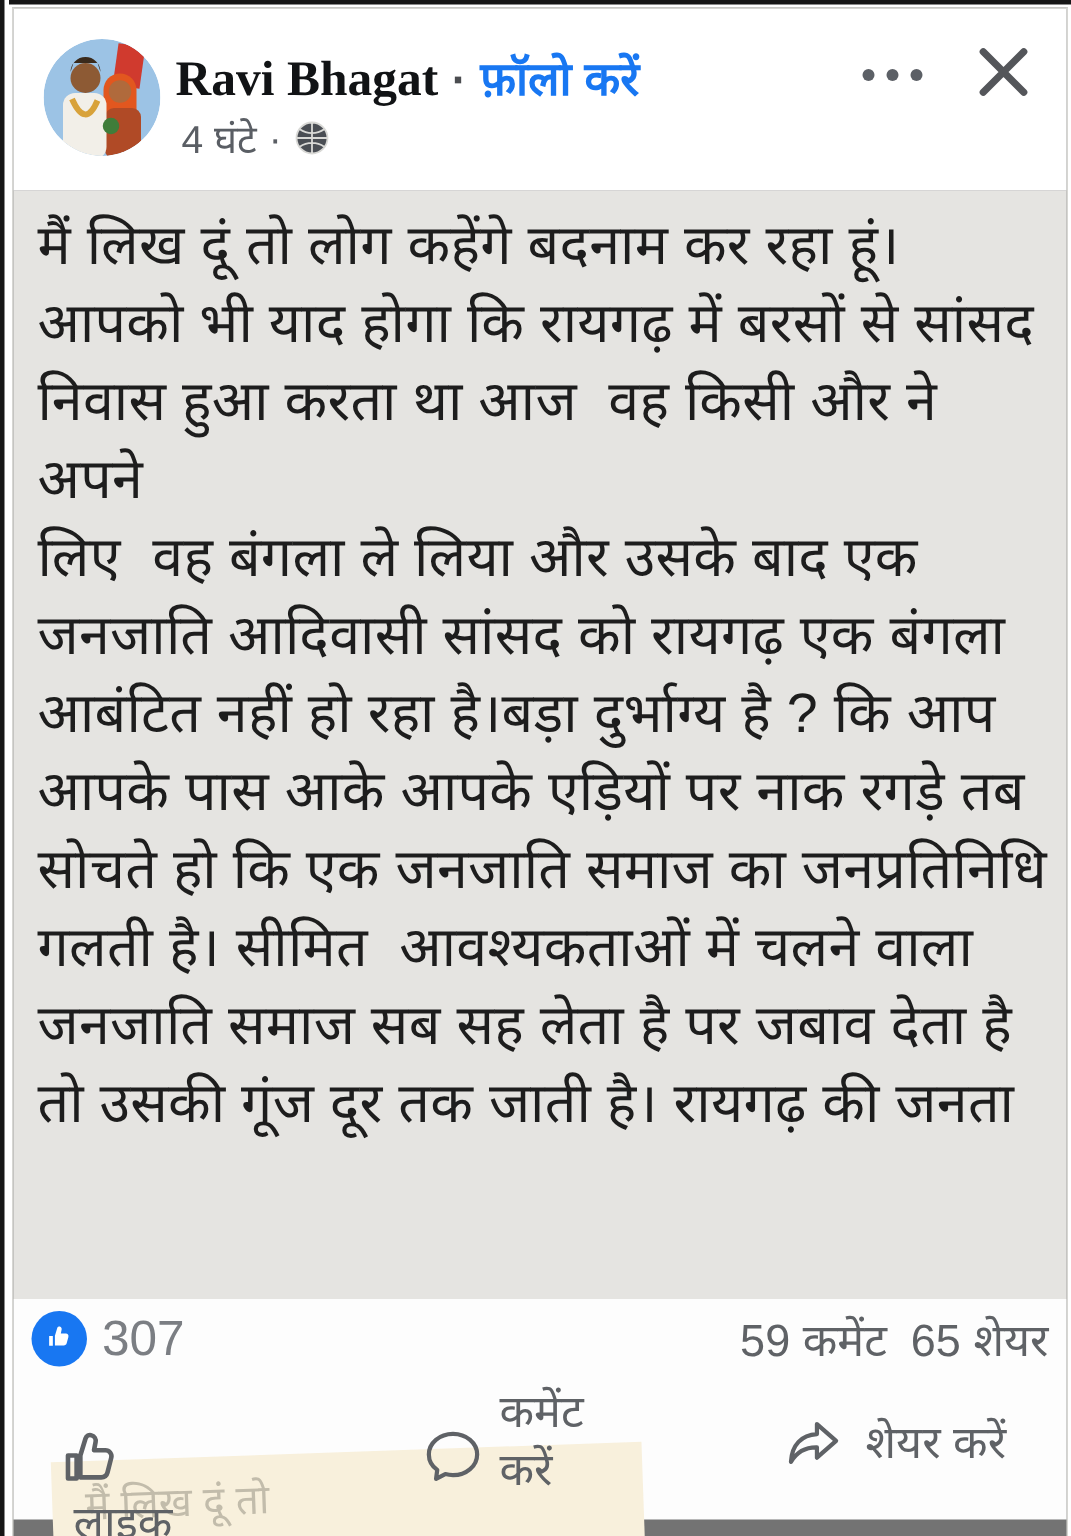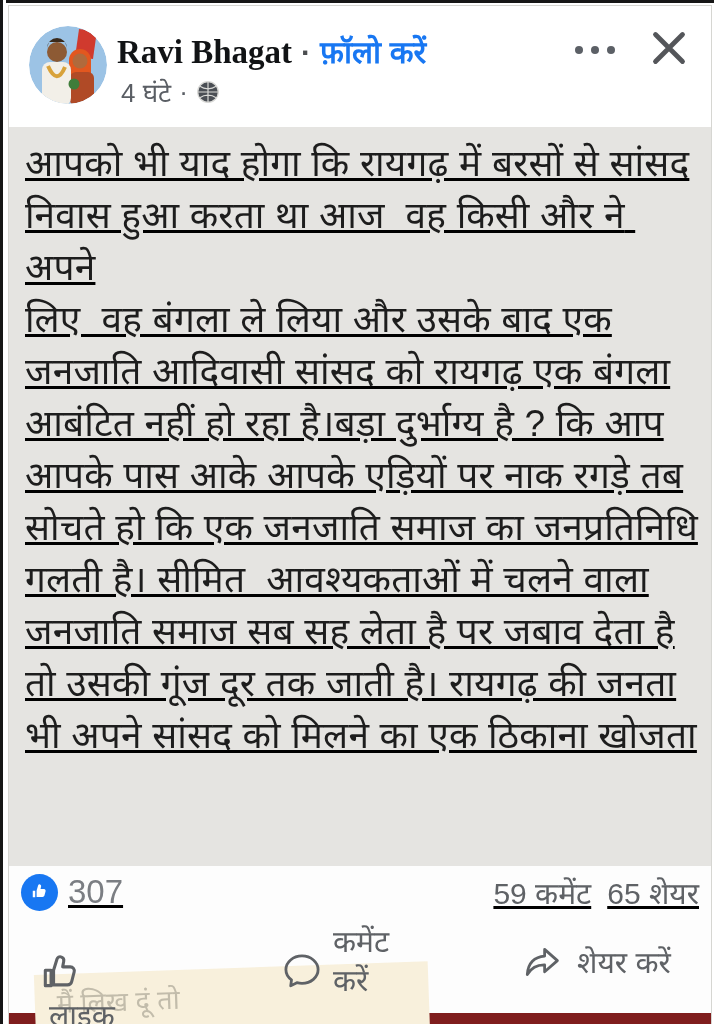--- a/index.html
+++ b/index.html
@@ -1,21 +1,21 @@
 <!DOCTYPE html>
 <html><head>
 <meta charset="utf-8">
 <style>
   html,body{margin:0;padding:0;}
   body{width:714px;height:1024px;font-family:"Liberation Sans","DejaVu Sans",sans-serif;background:#ffffff;}
   .screen{position:relative;width:714px;height:1024px;background:#ffffff;overflow:hidden;}
   .edge-left{position:absolute;left:0;top:0;width:3px;height:100%;background:#161616;}
   .edge-top{position:absolute;left:6px;top:0;right:0;height:3px;background:#161616;}
-  .card{position:absolute;left:8px;top:5px;right:2px;bottom:0;background:#7f1d1d;
-        border:1px solid #d6d6d2;border-bottom:none;text-decoration:underline;}
+  .card{position:absolute;left:8px;top:5px;right:2px;bottom:0;background:#737373;
+        border:1px solid #d6d6d2;border-bottom:none;}
   
   .header{position:relative;height:121px;background:#ffffff;}
   .avatar{position:absolute;left:20px;top:20px;width:78px;height:78px;border-radius:50%;overflow:hidden;cursor:pointer;}
   .name-row{position:absolute;left:108px;top:24px;display:flex;align-items:baseline;gap:9px;white-space:nowrap;}
   .name{font-family:"Liberation Serif","DejaVu Serif",serif;font-weight:700;font-size:33px;color:#111315;}
   .dot-sep{font-size:30px;color:#4b4d50;font-weight:700;}
   .follow{font-size:31px;font-weight:700;color:#1877f2;cursor:pointer;}
   .time-row{position:absolute;left:112px;top:68px;display:flex;align-items:center;gap:8px;font-size:26px;color:#5a5e64;}
   .hdr-dots{position:absolute;right:92px;top:34px;width:48px;height:20px;cursor:pointer;}
   .hdr-close{position:absolute;right:18px;top:18px;width:48px;height:48px;cursor:pointer;}
@@ -99,31 +99,31 @@
       </div>
 
       <div class="hdr-close">
         <svg width="48" height="48" viewBox="0 0 32 32">
           <path d="M7 7 L25 25 M25 7 L7 25" stroke="#54565a" stroke-width="3.2" stroke-linecap="round" fill="none"></path>
         </svg>
       </div>
     </div>
 
     <div class="post-body">
+      <div class="post-line">मैं लिख दूं तो लोग कहेंगे बदनाम कर रहा हूं।</div>
       <div class="post-line">आपको भी याद होगा कि रायगढ़ में बरसों से सांसद</div>
       <div class="post-line">निवास हुआ करता था आज  वह किसी और ने अपने</div>
       <div class="post-line">लिए  वह बंगला ले लिया और उसके बाद एक</div>
       <div class="post-line">जनजाति आदिवासी सांसद को रायगढ़ एक बंगला</div>
       <div class="post-line">आबंटित नहीं हो रहा है।बड़ा दुर्भाग्य है ? कि आप</div>
       <div class="post-line">आपके पास आके आपके एड़ियों पर नाक रगड़े तब</div>
       <div class="post-line">सोचते हो कि एक जनजाति समाज का जनप्रतिनिधि</div>
       <div class="post-line">गलती है। सीमित  आवश्यकताओं में चलने वाला</div>
       <div class="post-line">जनजाति समाज सब सह लेता है पर जबाव देता है</div>
       <div class="post-line">तो उसकी गूंज दूर तक जाती है। रायगढ़ की जनता</div>
-      <div class="post-line">भी अपने सांसद को मिलने का एक ठिकाना खोजता</div>
 
     </div>
 
     <div class="engagement">
       <div class="eng-left">
         <span class="like-badge">
           <svg width="22" height="22" viewBox="0 0 24 24">
             <path d="M8.3 10.3 L10 4.7 c.25-.8 1.1-1.25 1.9-1 .95.3 1.5 1.25 1.3 2.2 l-.6 2.9 h3.7 c1.25 0 2.15 1.2 1.8 2.4 l-1.25 4.7 c-.25.95-1.1 1.6-2.1 1.6 H8.3 Z M6.8 10.6 H4.1 v7 h2.7 Z" fill="#ffffff"></path>
           </svg>
         </span>

